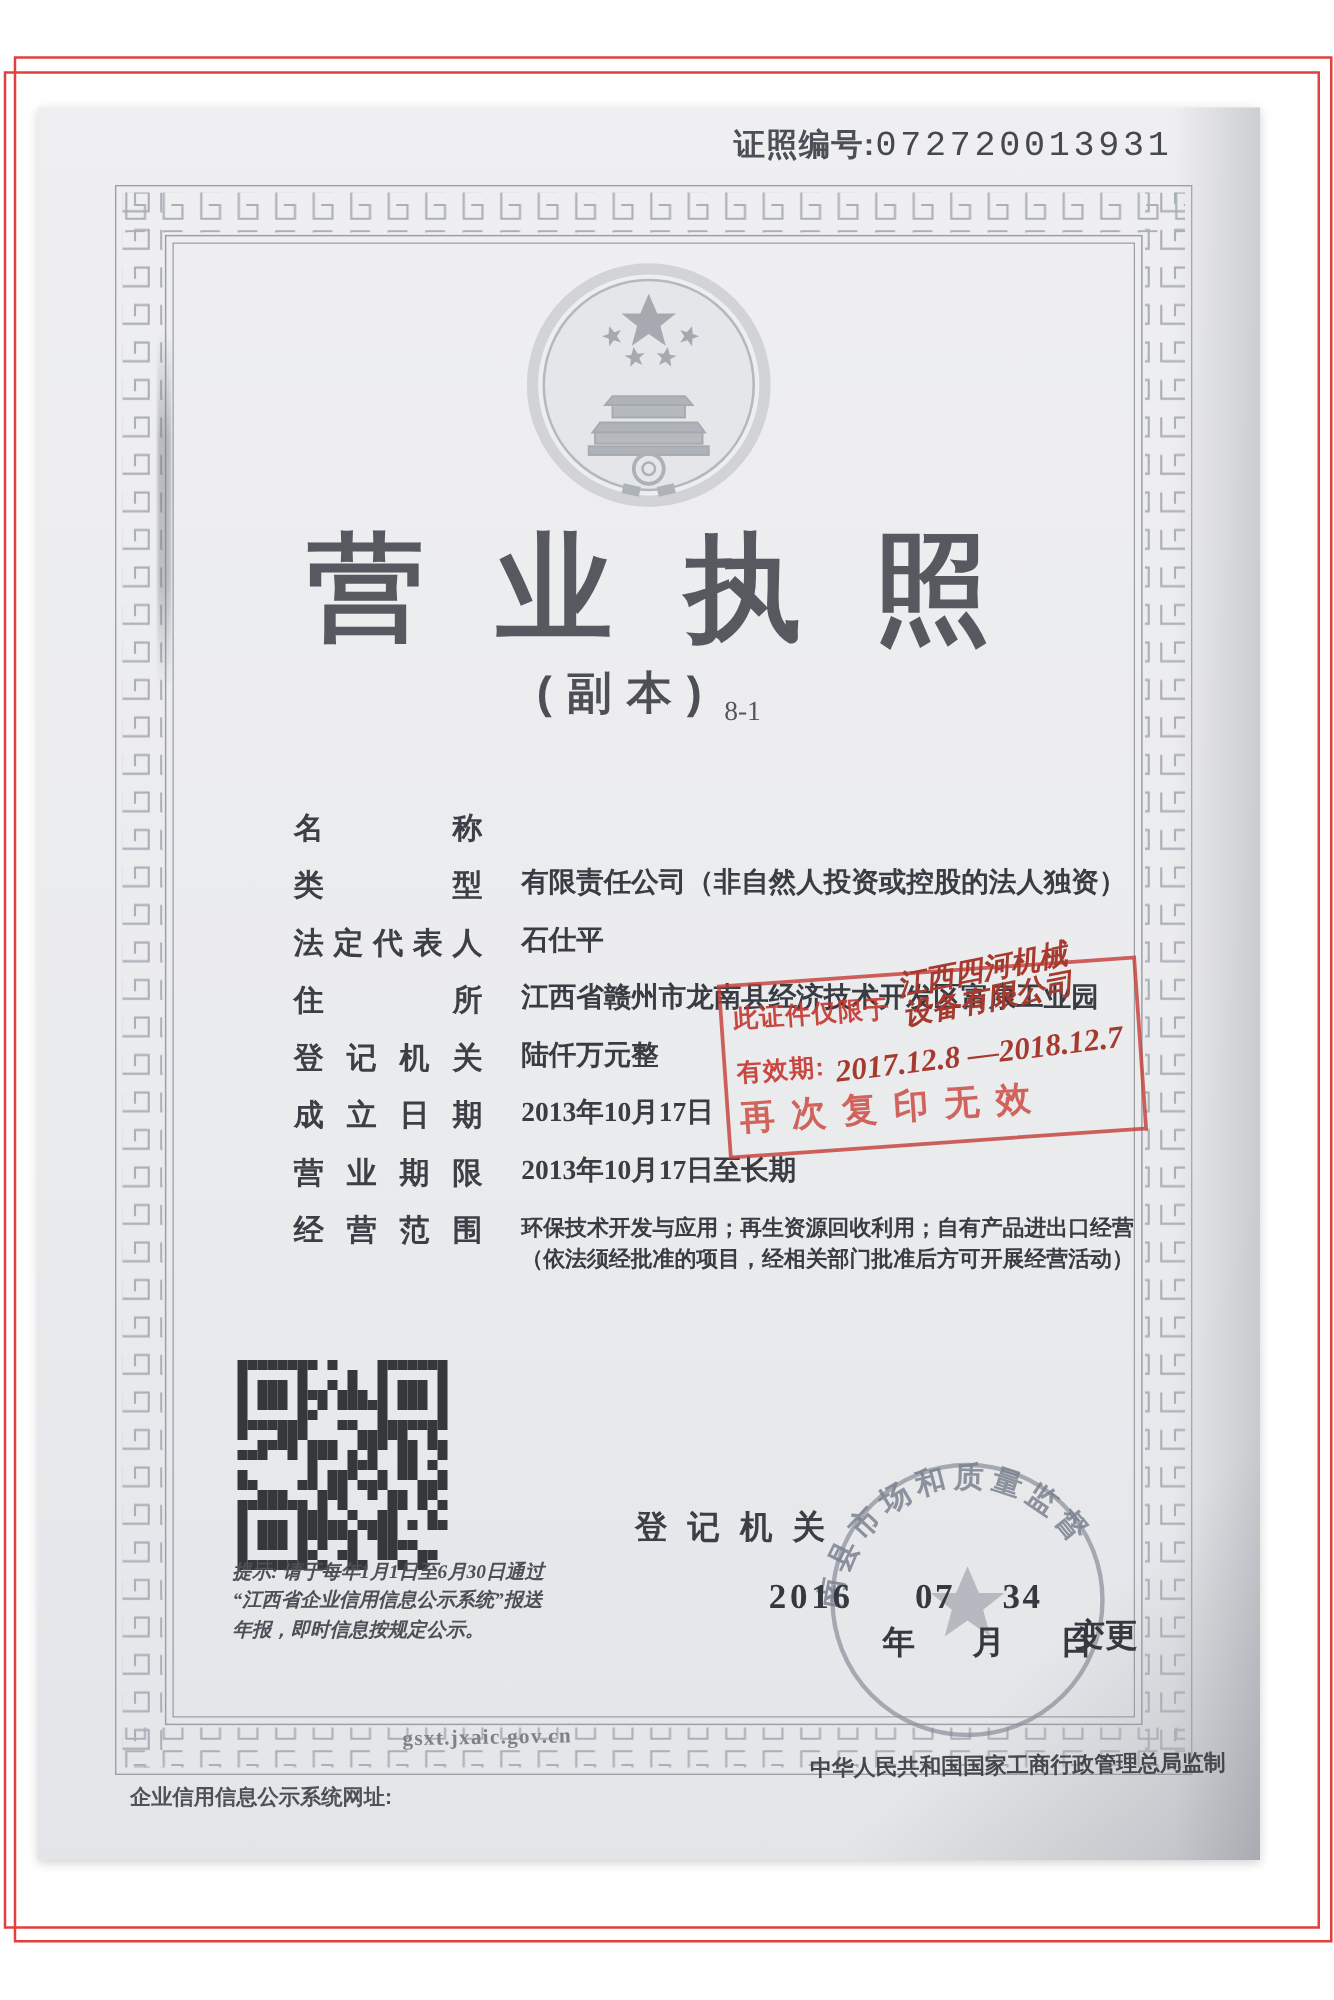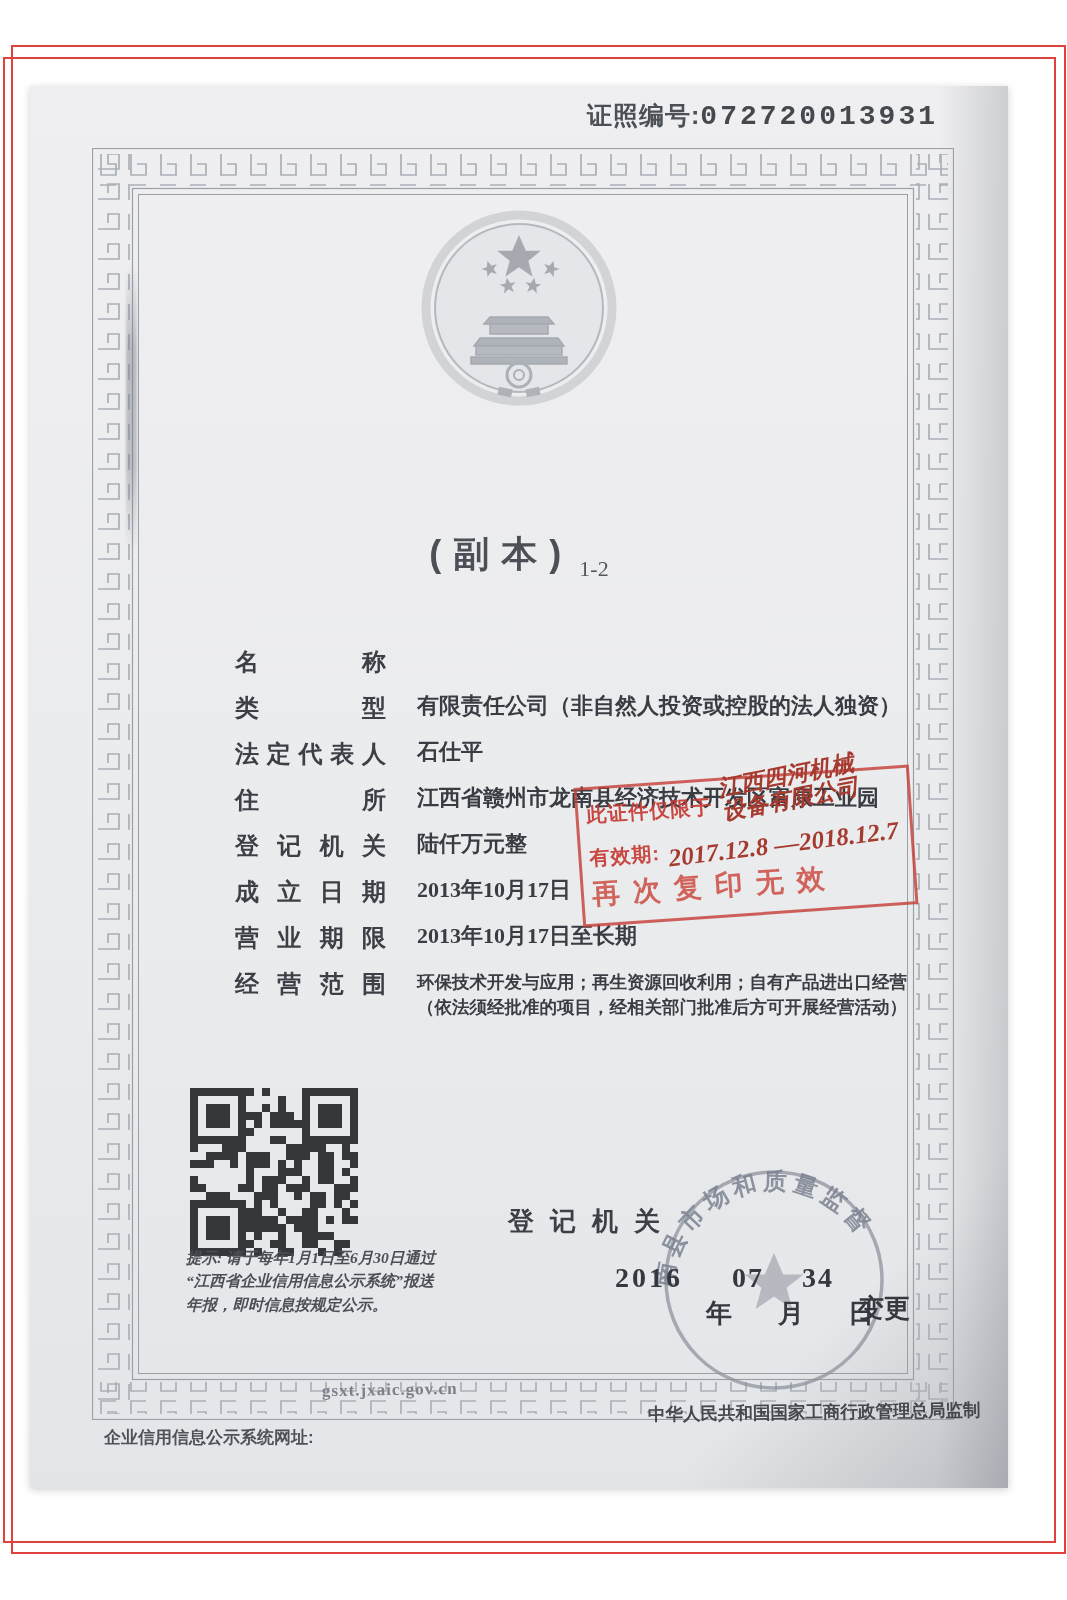--- a/index.html
+++ b/index.html
@@ -23,21 +23,21 @@
     box-shadow:0 2px 8px rgba(0,0,0,.18);
   }
   .scan-streak{position:absolute;left:96px;top:180px;width:11px;height:285px;
     background:linear-gradient(180deg,rgba(120,125,133,0),rgba(120,125,133,.45) 30%,rgba(120,125,133,.4) 70%,rgba(120,125,133,0));
     border-radius:5px;filter:blur(1px);}
 
   .ornament{position:absolute;left:62px;top:62px;}
 
   
   .serial{position:absolute;top:13px;right:70px;font-size:25px;letter-spacing:1px;color:#4b4f56;font-weight:600;}
-  .serial .num{font-family:"Liberation Mono","DejaVu Sans Mono",monospace;font-size:28px;letter-spacing:3px;font-weight:700;color:#45494f;}
+  .serial .num{font-family:"Liberation Mono","DejaVu Sans Mono",monospace;font-size:28px;letter-spacing:3px;font-weight:400;color:#45494f;}
   .emblem{position:absolute;left:calc(50% - 105px);top:120px;}
   .title{
     position:absolute;left:0;right:0;top:322px;text-align:center;
     font-size:93px;font-weight:900;color:#56595f;letter-spacing:58px;padding-left:58px;
   }
   .subtitle{position:absolute;left:0;right:0;top:444px;text-align:center;color:#4c4f55;}
   .subtitle .sub{font-size:36px;font-weight:700;letter-spacing:12px;}
   .subtitle .copy{font-size:22px;vertical-align:-10px;margin-left:6px;letter-spacing:0;color:#53565c;}
   .credit-row{position:absolute;left:540px;top:514px;white-space:nowrap;}
   .credit-row .clabel{font-size:21px;font-weight:800;letter-spacing:2px;color:#3d4046;}
@@ -139,22 +139,23 @@
       <path d="M60 140 L150 140 L144 132 L66 132 Z" fill="#9aa0a8"></path>
       <rect x="62" y="140" width="86" height="9" fill="#a4a9b0"></rect>
       <rect x="57" y="151" width="96" height="7" fill="#9aa0a8"></rect>
     </g>
     <circle cx="105" cy="169" r="12" fill="none" stroke="#979ca4" stroke-width="3"></circle>
     <circle cx="105" cy="169" r="5" fill="none" stroke="#979ca4" stroke-width="2"></circle>
     <rect x="84" y="182" width="14" height="8" fill="#9aa0a8" transform="rotate(12 91 186)"></rect>
     <rect x="112" y="182" width="14" height="8" fill="#9aa0a8" transform="rotate(-12 119 186)"></rect>
   </svg>
 
+  <div class="title">营业执照</div>
   <div class="subtitle">
-    <span class="sub">(副本)</span><span class="copy serif">1-2</span>
+    <span class="sub">(副本)</span><span class="copy serif">8-1</span>
   </div>
 
 
   <div class="fields">
     <div class="frow">
       <span class="flabel">名称</span>
     </div>
     <div class="frow">
       <span class="flabel">类型</span>
       <span class="fvalue">有限责任公司（非自然人投资或控股的法人独资）</span>

